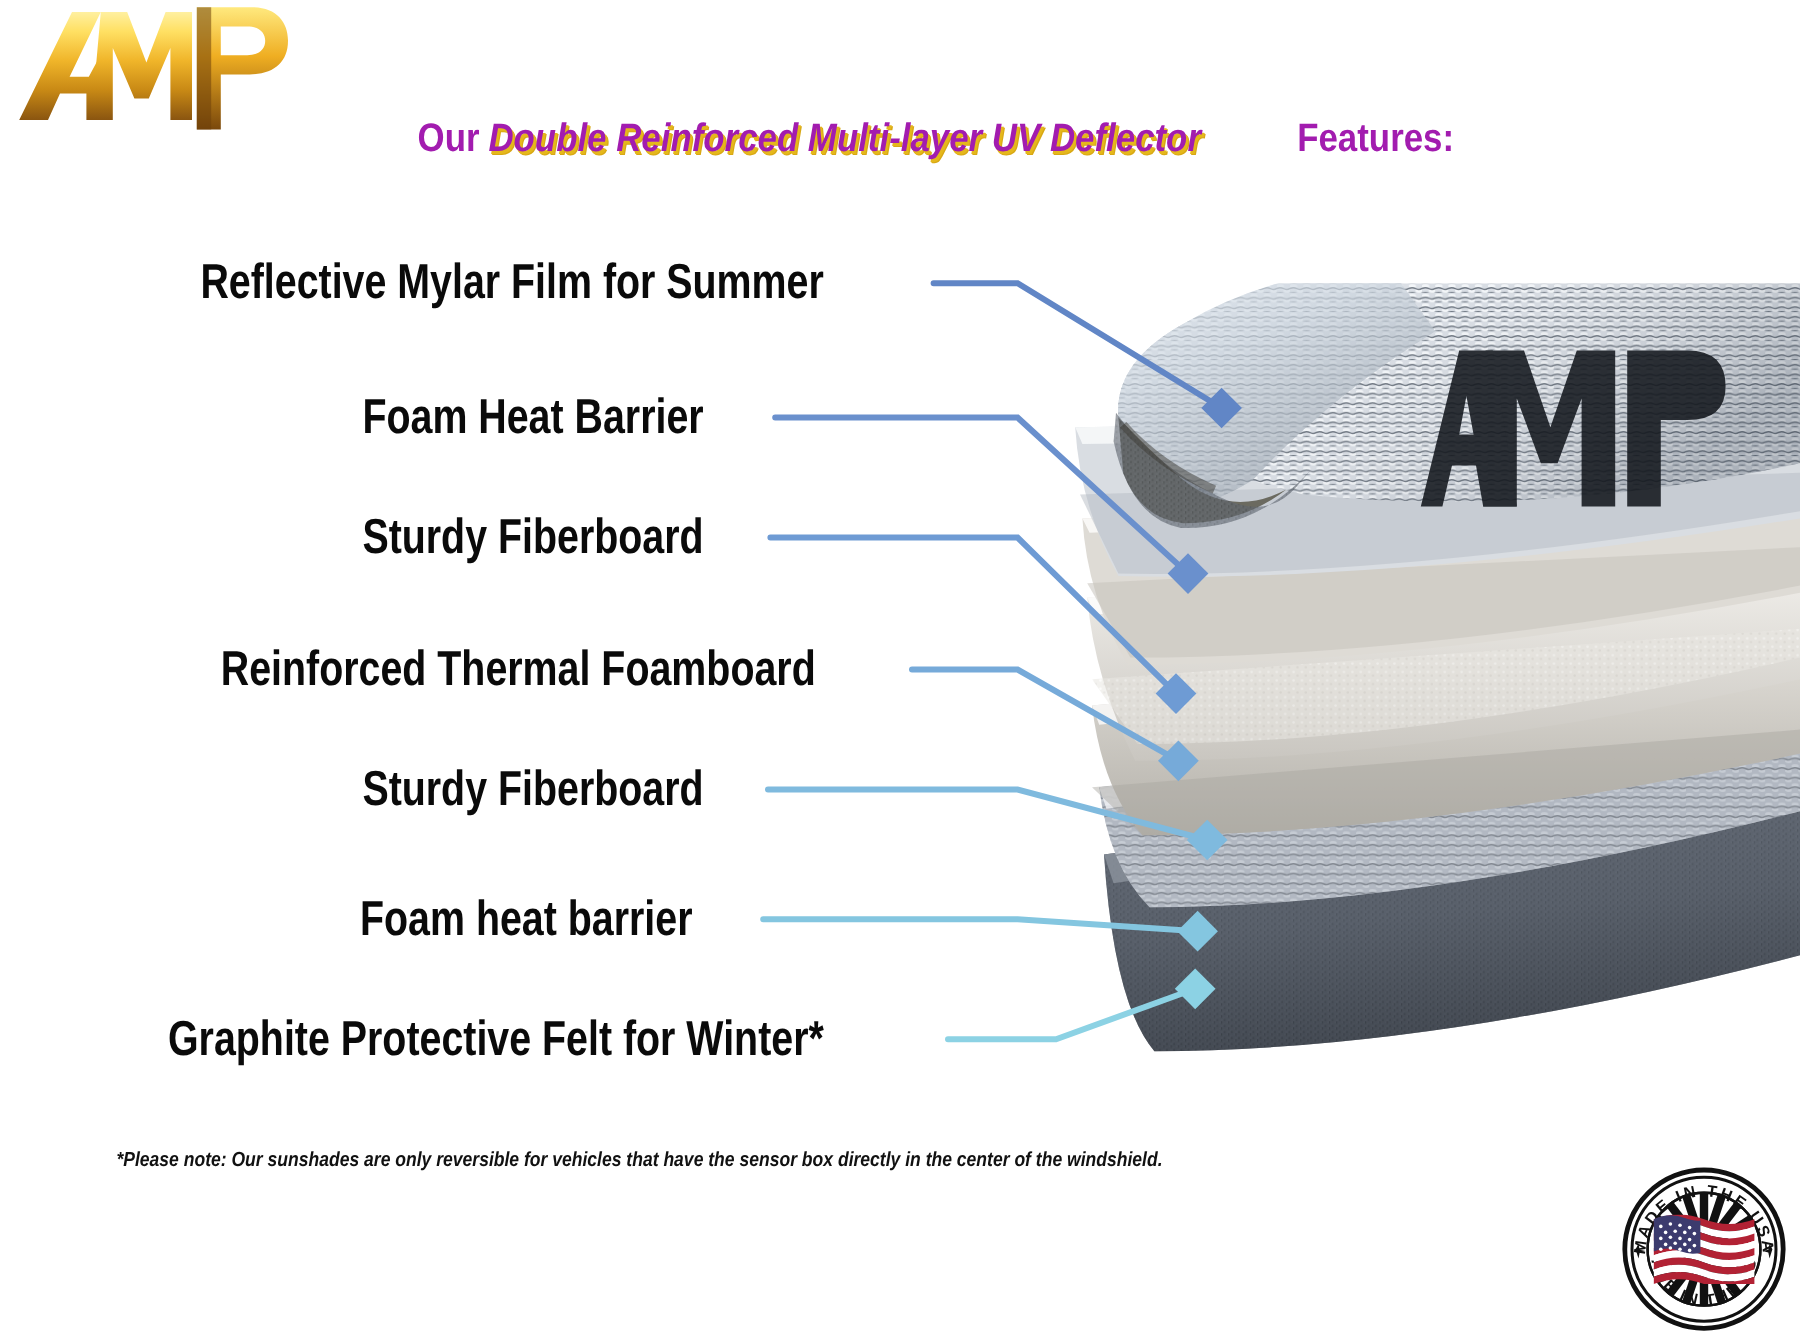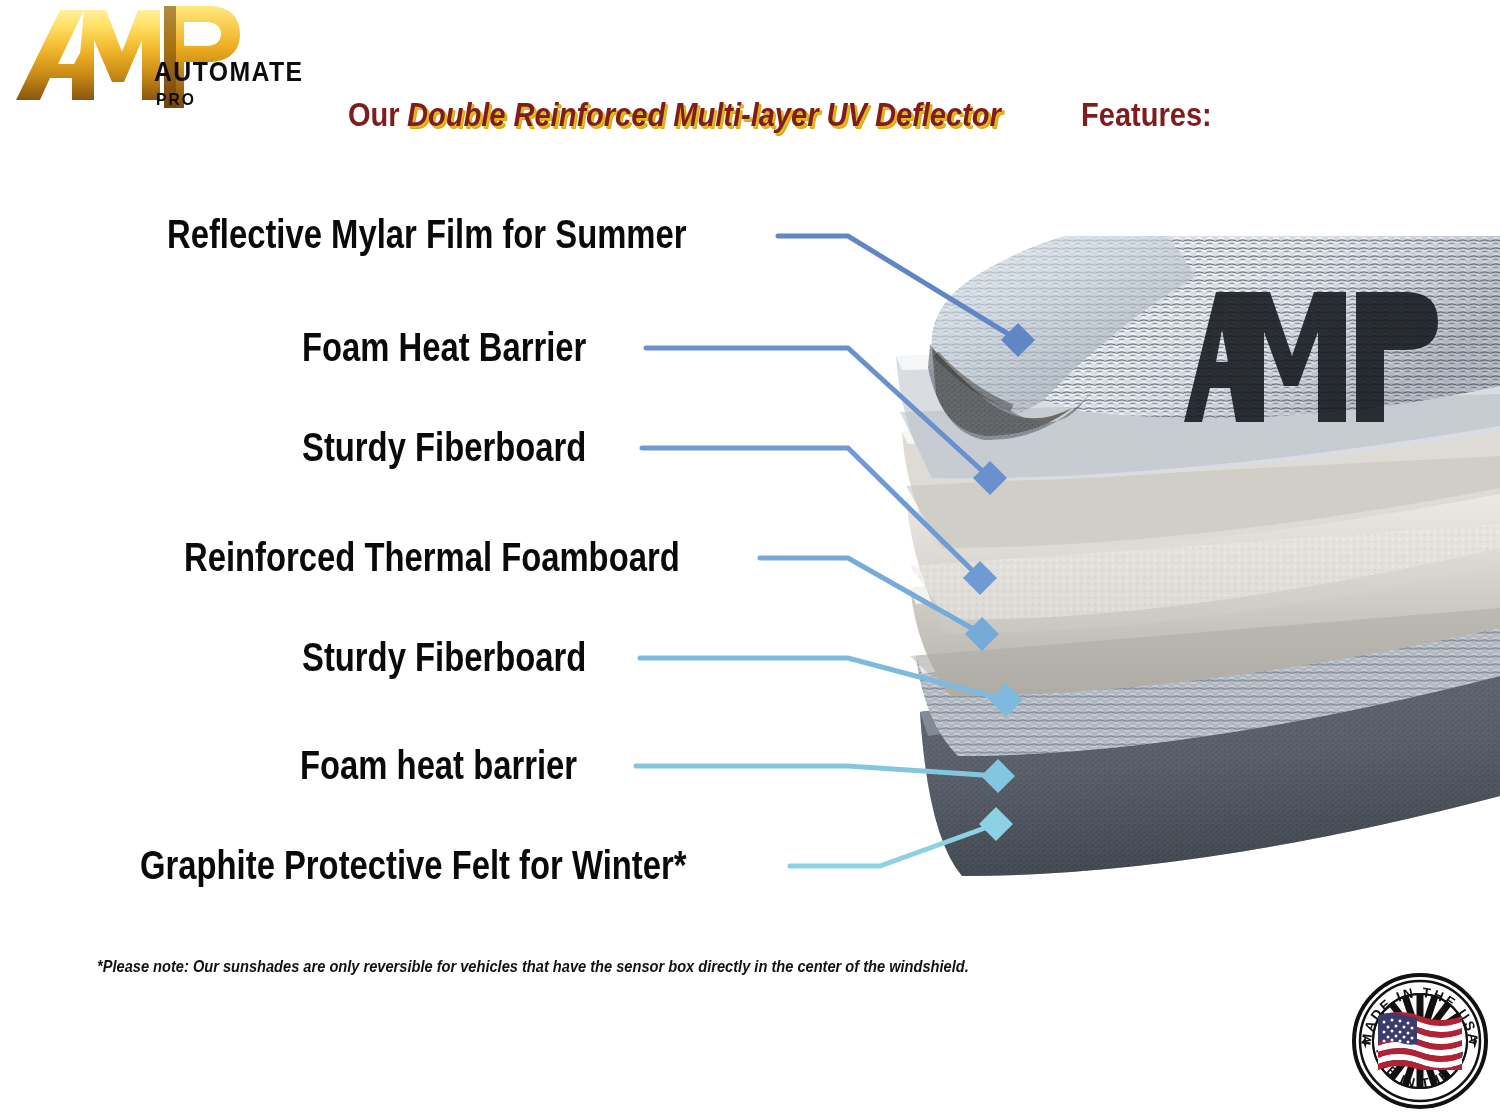--- a/index.html
+++ b/index.html
@@ -25,21 +25,21 @@
     font-family:"Liberation Sans", sans-serif;
     font-weight:bold;font-size:17px;letter-spacing:2.2px;
     color:#0d0d0d;line-height:1;margin-top:5px;margin-left:2px;transform:scaleX(.92);transform-origin:left center;
   }
 
   
   #headline{
     position:absolute;left:348px;top:98px;
     white-space:nowrap;
     font-family:"Liberation Sans", sans-serif;
-    font-weight:bold;font-size:33px;color:#7f1d1d;
+    font-weight:bold;font-size:33px;color:#a21caf;
     line-height:1;
   }
   #headline .plain{display:inline-block;transform:scaleX(.88);transform-origin:left center;}
   #headline .gold{
     display:inline-block;font-style:italic;
     transform:scaleX(.88);transform-origin:left center;
     text-shadow:2px 2px 0 #e5b71c, 3px 3px 0 #d8a814;
   }
 
   
@@ -90,24 +90,20 @@
       </defs>
 
       <path d="M2 96 L46 6 L70 6 L44 60 L60 60 L74 34 L74 96 L58 96 L58 74 L36 74 L26 96 Z" fill="url(#goldg)"></path>
 
       <path d="M70 6 L92 6 L108 48 L124 6 L146 6 L146 96 L128 96 L128 36 L110 78 L98 78 L80 36 L80 96 L62 96 Z" fill="url(#goldg)"></path>
 
       <path d="M150 2 L196 2 C216 2 226 14 226 30 C226 48 214 58 194 58 L170 58 L170 104 L150 104 Z
                M170 18 L170 42 L192 42 C202 42 207 37 207 30 C207 23 202 18 192 18 Z" fill="url(#goldg2)"></path>
       <path d="M150 2 L162 2 L162 104 L150 104 Z" fill="#6E400A" opacity=".55"></path>
     </svg>
-    <div class="brandline">
-      <div class="automate">AUTOMATE</div>
-      <div class="pro">PRO</div>
-    </div>
   </div>
 
   <div id="headline"><span class="plain">Our </span><span class="gold">Double Reinforced Multi-layer UV Deflector</span><span class="plain"> Features:</span></div>
 
   <div id="product">
     <svg viewBox="0 0 634 666" width="634" height="666">
       <defs>
 
         <pattern id="foil" width="11" height="8" patternUnits="userSpaceOnUse">
           <rect width="11" height="8" fill="#d6dbe2"></rect>

